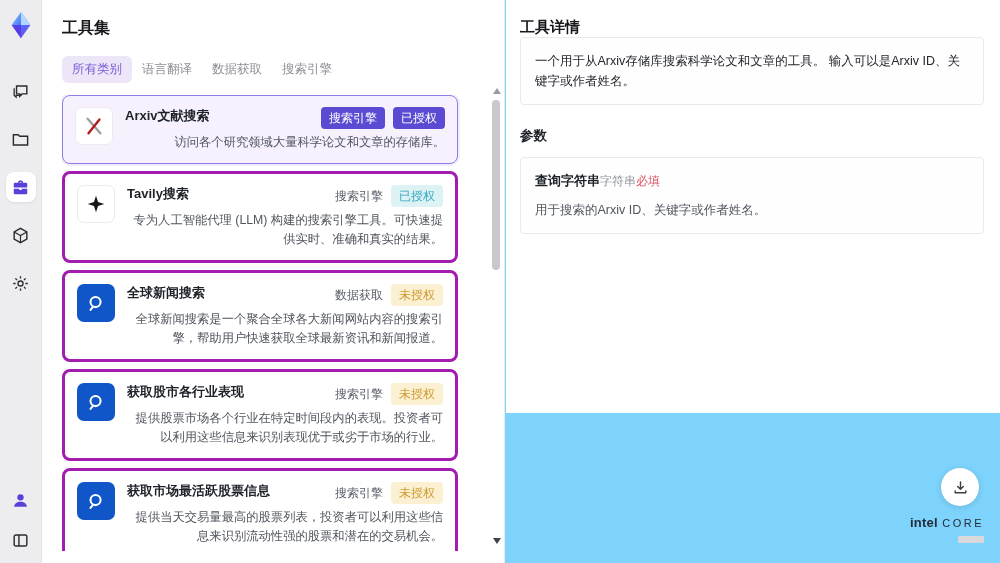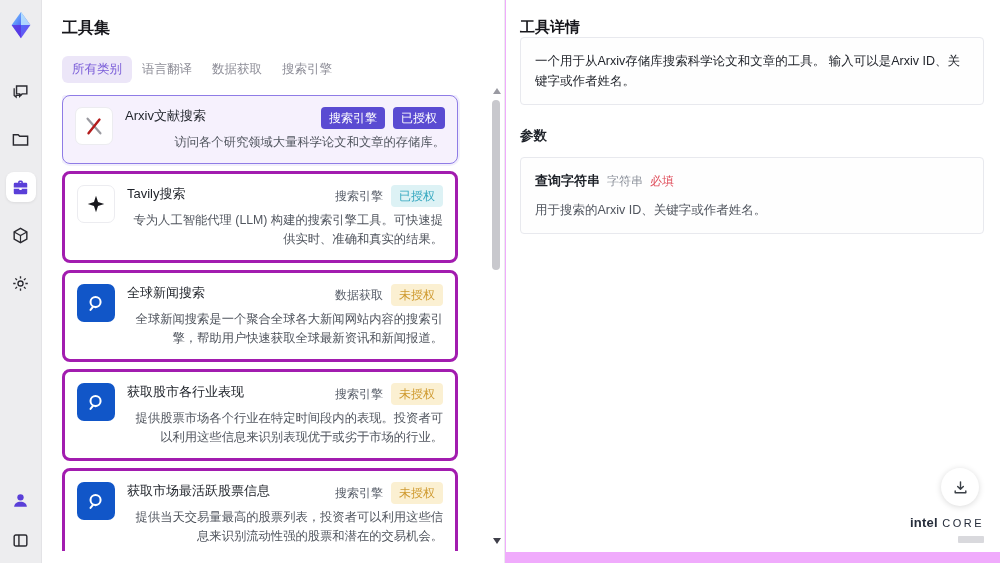--- a/index.html
+++ b/index.html
@@ -1,18 +1,18 @@
 <!DOCTYPE html>
 <html><head>
 <meta charset="utf-8">
 <style>
   * { margin:0; padding:0; box-sizing:border-box; }
   html,body { width:1000px; height:563px; overflow:hidden; background:#fff;
     font-family:"Liberation Sans","DejaVu Sans",sans-serif; }
-  .app { position:relative; width:1000px; height:563px; background:#f0abfc; }
+  .app { position:relative; width:1000px; height:563px; background:#7dd3fc; }
 
   
   .rail { position:absolute; left:0; top:0; width:42px; height:563px;
     background:#ededef; display:flex; flex-direction:column; align-items:center;
     padding:10px 0 8px; border-right:1px solid #e3e3e6; }
   .rail .logo { width:30px; height:30px; margin-bottom:36px; }
   .rail-item { width:30px; height:30px; display:flex; align-items:center; justify-content:center;
     border-radius:8px; margin-bottom:18px; color:#2a2a30; cursor:pointer; }
   .rail-item.active { background:#fff; color:#5a3fd8; box-shadow:0 1px 3px rgba(0,0,0,.08); }
   .rail-spacer { flex:1; }
@@ -31,45 +31,45 @@
   .card { display:flex; gap:12px; background:#fff; border:3px solid #a21caf;
     border-radius:8px; padding:11px 12px; margin-bottom:7px; cursor:pointer; }
   .card.selected { background:#f6f1fd; border:1.5px solid #8f7ce6; box-shadow:0 0 0 2px rgba(143,124,230,.12); }
   .tool-icon { width:38px; height:38px; border-radius:7px; flex:none;
     display:flex; align-items:center; justify-content:center;
     background:#fff; border:1px solid #ececf0; }
   .tool-icon.blue { background:#1156c8; border:none; }
   .tool-icon svg { width:22px; height:22px; }
   .card-body { flex:1; min-width:0; }
   .card-top { display:flex; align-items:flex-start; }
-  .tool-name { font-size:13px; font-weight:normal; color:#1d2128; line-height:1.4; }
+  .tool-name { font-size:13px; font-weight:bold; color:#1d2128; line-height:1.4; }
   .badges { margin-left:auto; display:flex; gap:8px; align-items:center; flex:none; padding-left:10px; }
   .badge { font-size:12px; line-height:1; padding:5px 8px; border-radius:4px; white-space:nowrap; }
   .badge.solid { background:#5a4bd2; color:#fff; }
   .badge.plain { background:transparent; color:#595f6a; padding:5px 0; }
   .badge.ok { background:#ddf2f5; color:#35a8c0; }
   .badge.no { background:#fbf0d2; color:#cf9a30; }
   .tool-desc { font-size:12.3px; color:#50555e; line-height:1.55; margin-top:4px;text-align:right; }
 
   
   .scrollbar { position:absolute; right:2px; top:84px; width:12px; height:470px; }
   .scroll-arrow { position:absolute; left:3px; width:0; height:0; border-left:4px solid transparent;
     border-right:4px solid transparent; }
   .scroll-arrow.up { top:4px; border-bottom:6px solid #9a9aa2; }
   .scroll-arrow.down { bottom:10px; border-top:6px solid #40404a; }
   .scroll-thumb { position:absolute; left:2px; top:16px; width:8px; height:170px;
     background:#c8c8cd; border-radius:4px; }
 
   
-  .detail { position:absolute; left:506px; top:0; right:0; height:552px; background:#fff; padding:18px 16px 16px 14px; }
+  .detail { position:absolute; left:506px; top:0; right:0; height:413px; background:#fff; padding:18px 16px 16px 14px; }
   .detail-title { font-size:15px; font-weight:bold; color:#17171c; }
   .section-h { font-size:13.5px; font-weight:bold; color:#1d2128; margin:22px 0 12px; }
   .info-box { border:1px solid #e8e9ee; border-radius:4px; background:#fefefe; padding:13px 14px;
     font-size:12.5px; color:#23262d; line-height:1.6; }
-  .param-row1 { display:flex; align-items:baseline; gap:7px; }
+  .param-row1 { display:flex; align-items:baseline; }
   .param-name { font-size:13px; font-weight:bold; color:#1d2128; }
   .param-type { font-size:12px; color:#8a8f99; }
   .param-req { font-size:12px; color:#e0515e; }
   .param-desc { font-size:12.5px; color:#50555e; margin-top:8px; }
 
   
   .download-btn { position:absolute; right:21px; bottom:57px; width:38px; height:38px; border-radius:50%;
     background:#fff; box-shadow:0 1px 6px rgba(0,0,0,.15); display:flex; align-items:center;
     justify-content:center; color:#3a3f46; cursor:pointer; }
   .download-btn svg { width:17px; height:17px; }

